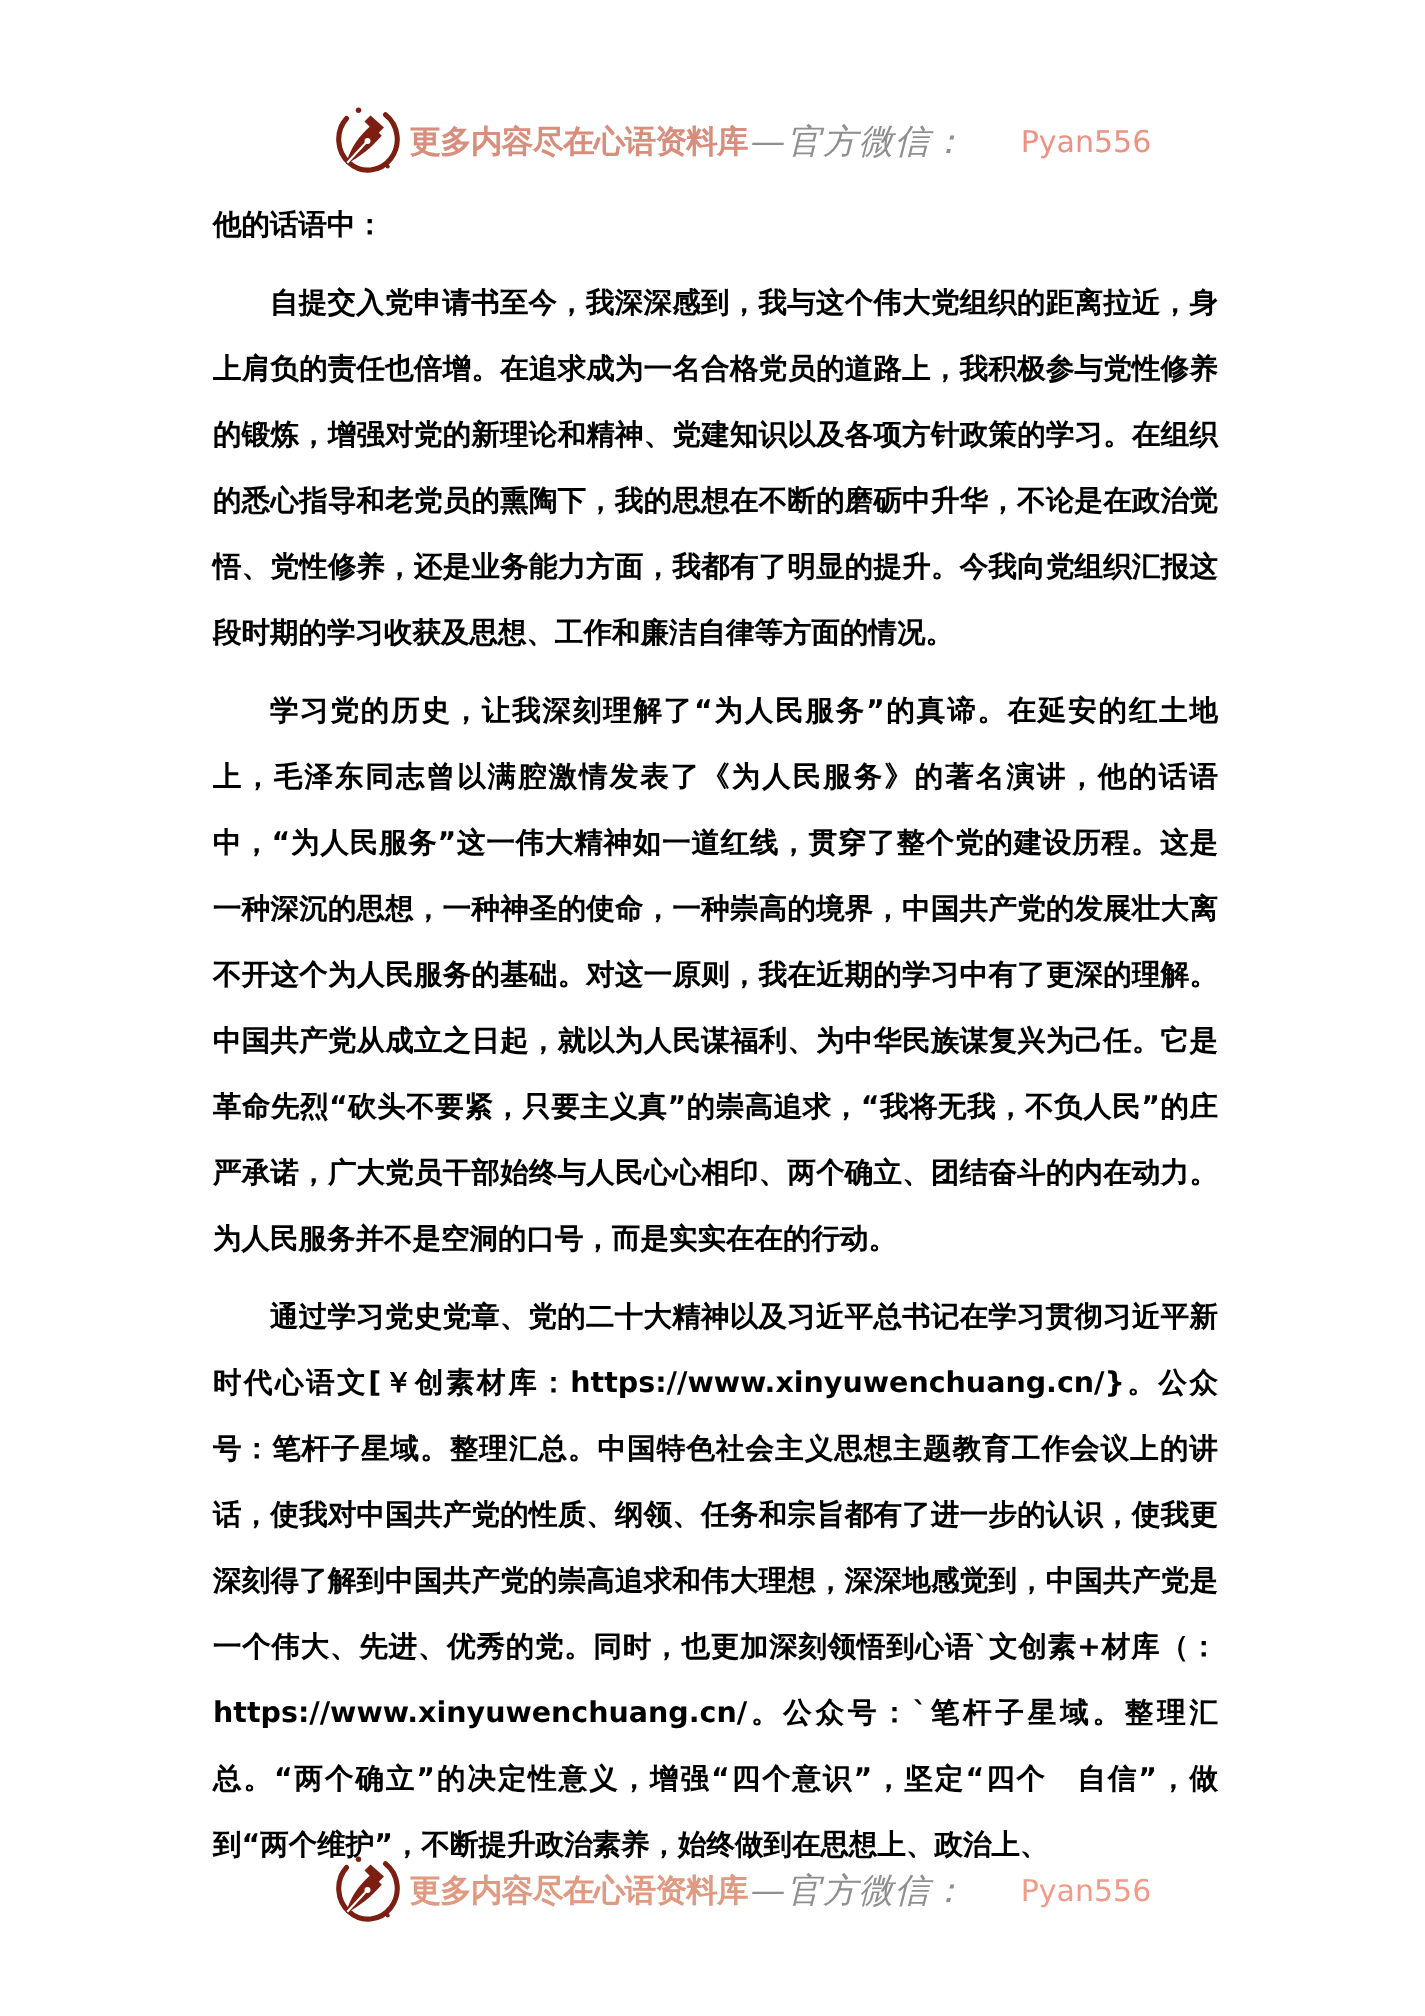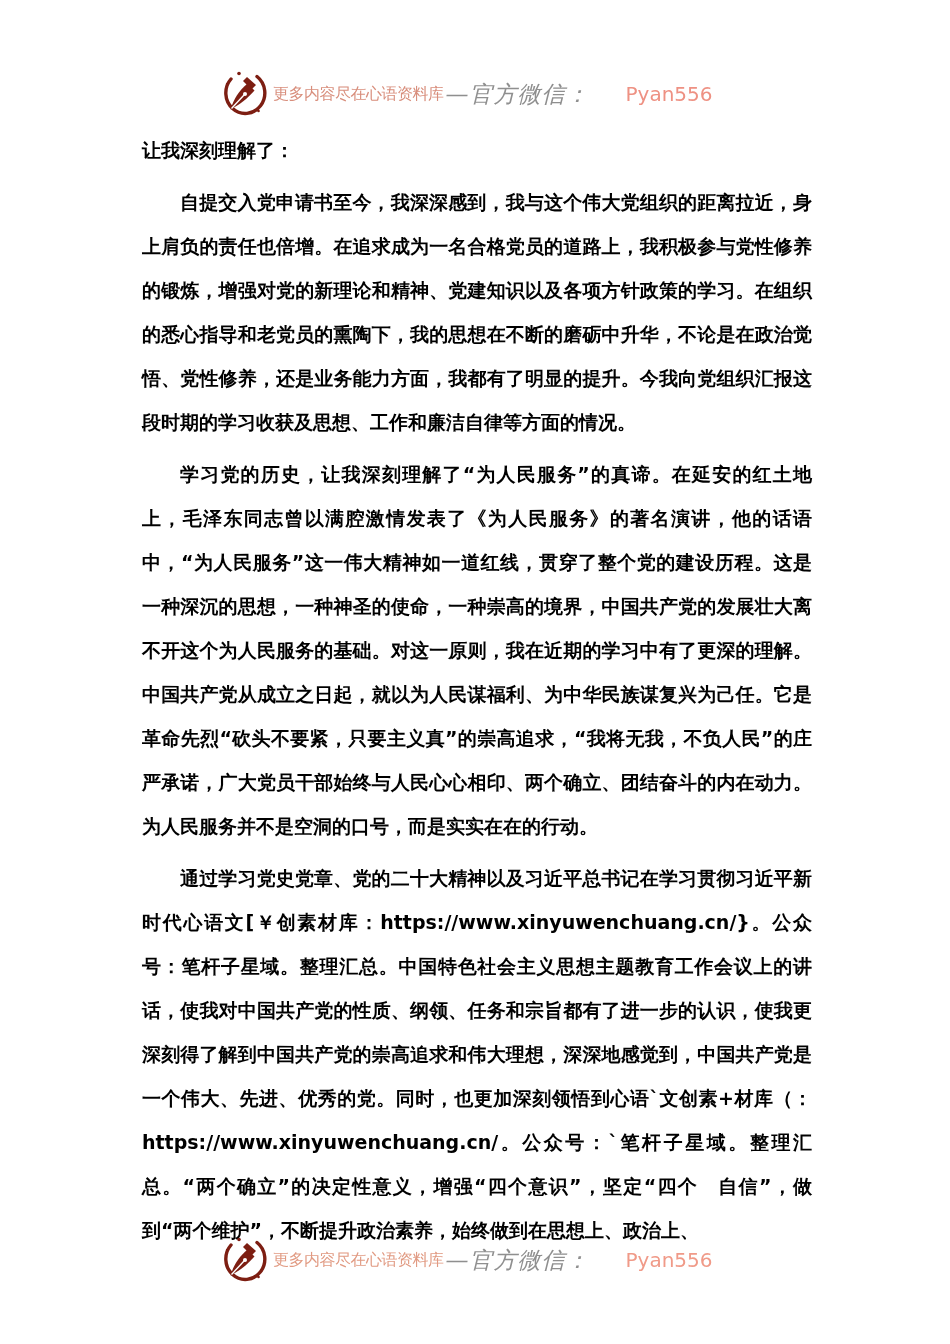--- a/index.html
+++ b/index.html
@@ -20,24 +20,24 @@
     align-items: center;
     white-space: nowrap;
   }
   .watermark.header { top: 68px; }
   .watermark.footer { top: 1234px; }
 
   .wm-logo { width: 47px; height: 52px; margin-right: 6px; flex: 0 0 auto; }
 
   .wm-brand {
     font-family: "DejaVu Serif", "Liberation Serif", serif;
-    font-size: 16px;
+    font-size: 21px;
     letter-spacing: -0.5px;
     color: #d88e7c;
-    font-weight: 400;
+    font-weight: 700;
   }
   .watermark.footer .wm-brand { color: #e19a82; }
 
   .wm-script {
     font-family: "DejaVu Serif", "Liberation Serif", serif;
     font-style: italic;
     font-size: 23px;
     letter-spacing: 1px;
     color: #8f8f8f;
     margin: 0 4px 0 2px;
@@ -84,21 +84,21 @@
     <line x1="11.5" y1="40.5" x2="24.5" y2="26.5" stroke="#ffffff" stroke-width="1.4"></line>
     <circle cx="25" cy="26" r="2" fill="#ffffff"></circle>
     <circle cx="38.5" cy="43" r="1.3" fill="#7d1e12"></circle>
   </svg>
   <span class="wm-brand">更多内容尽在心语资料库</span>
   <span class="wm-script">—官方微信：</span>
   <span class="wm-id">Pyan556</span>
 </div>
 
 <div class="doc-content">
-  <p class="salutation">让我深刻理解了：</p>
+  <p class="salutation">他的话语中：</p>
   <p class="para">自提交入党申请书至今，我深深感到，我与这个伟大党组织的距离拉近，身上肩负的责任也倍增。在追求成为一名合格党员的道路上，我积极参与党性修养的锻炼，增强对党的新理论和精神、党建知识以及各项方针政策的学习。在组织的悉心指导和老党员的熏陶下，我的思想在不断的磨砺中升华，不论是在政治觉悟、党性修养，还是业务能力方面，我都有了明显的提升。今我向党组织汇报这段时期的学习收获及思想、工作和廉洁自律等方面的情况。</p>
   <p class="para">学习党的历史，让我深刻理解了“为人民服务”的真谛。在延安的红土地上，毛泽东同志曾以满腔激情发表了《为人民服务》的著名演讲，他的话语中，“为人民服务”这一伟大精神如一道红线，贯穿了整个党的建设历程。这是一种深沉的思想，一种神圣的使命，一种崇高的境界，中国共产党的发展壮大离不开这个为人民服务的基础。对这一原则，我在近期的学习中有了更深的理解。中国共产党从成立之日起，就以为人民谋福利、为中华民族谋复兴为己任。它是革命先烈“砍头不要紧，只要主义真”的崇高追求，“我将无我，不负人民”的庄严承诺，广大党员干部始终与人民心心相印、两个确立、团结奋斗的内在动力。为人民服务并不是空洞的口号，而是实实在在的行动。</p>
   <p class="para">通过学习党史党章、党的二十大精神以及习近平总书记在学习贯彻习近平新时代心语文[￥创素材库：https://www.xinyuwenchuang.cn/}。公众号：笔杆子星域。整理汇总。中国特色社会主义思想主题教育工作会议上的讲话，使我对中国共产党的性质、纲领、任务和宗旨都有了进一步的认识，使我更深刻得了解到中国共产党的崇高追求和伟大理想，深深地感觉到，中国共产党是一个伟大、先进、优秀的党。同时，也更加深刻领悟到心语`文创素+材库（：https://www.xinyuwenchuang.cn/。公众号：`笔杆子星域。整理汇总。“两个确立”的决定性意义，增强“四个意识”，坚定“四个　自信”，做到“两个维护”，不断提升政治素养，始终做到在思想上、政治上、</p>
 </div>
 
 <div class="watermark footer">
   <svg class="wm-logo" viewBox="0 0 47 52" xmlns="http://www.w3.org/2000/svg" aria-hidden="true">
     <path d="M11 11 A 19.5 20.5 0 1 0 37 8.5" fill="none" stroke="#7d1e12" stroke-width="3.4" stroke-linecap="round"></path>
     <circle cx="19" cy="5.5" r="1.8" fill="#7d1e12"></circle>
     <circle cx="7" cy="16" r="1.2" fill="#7d1e12"></circle>

